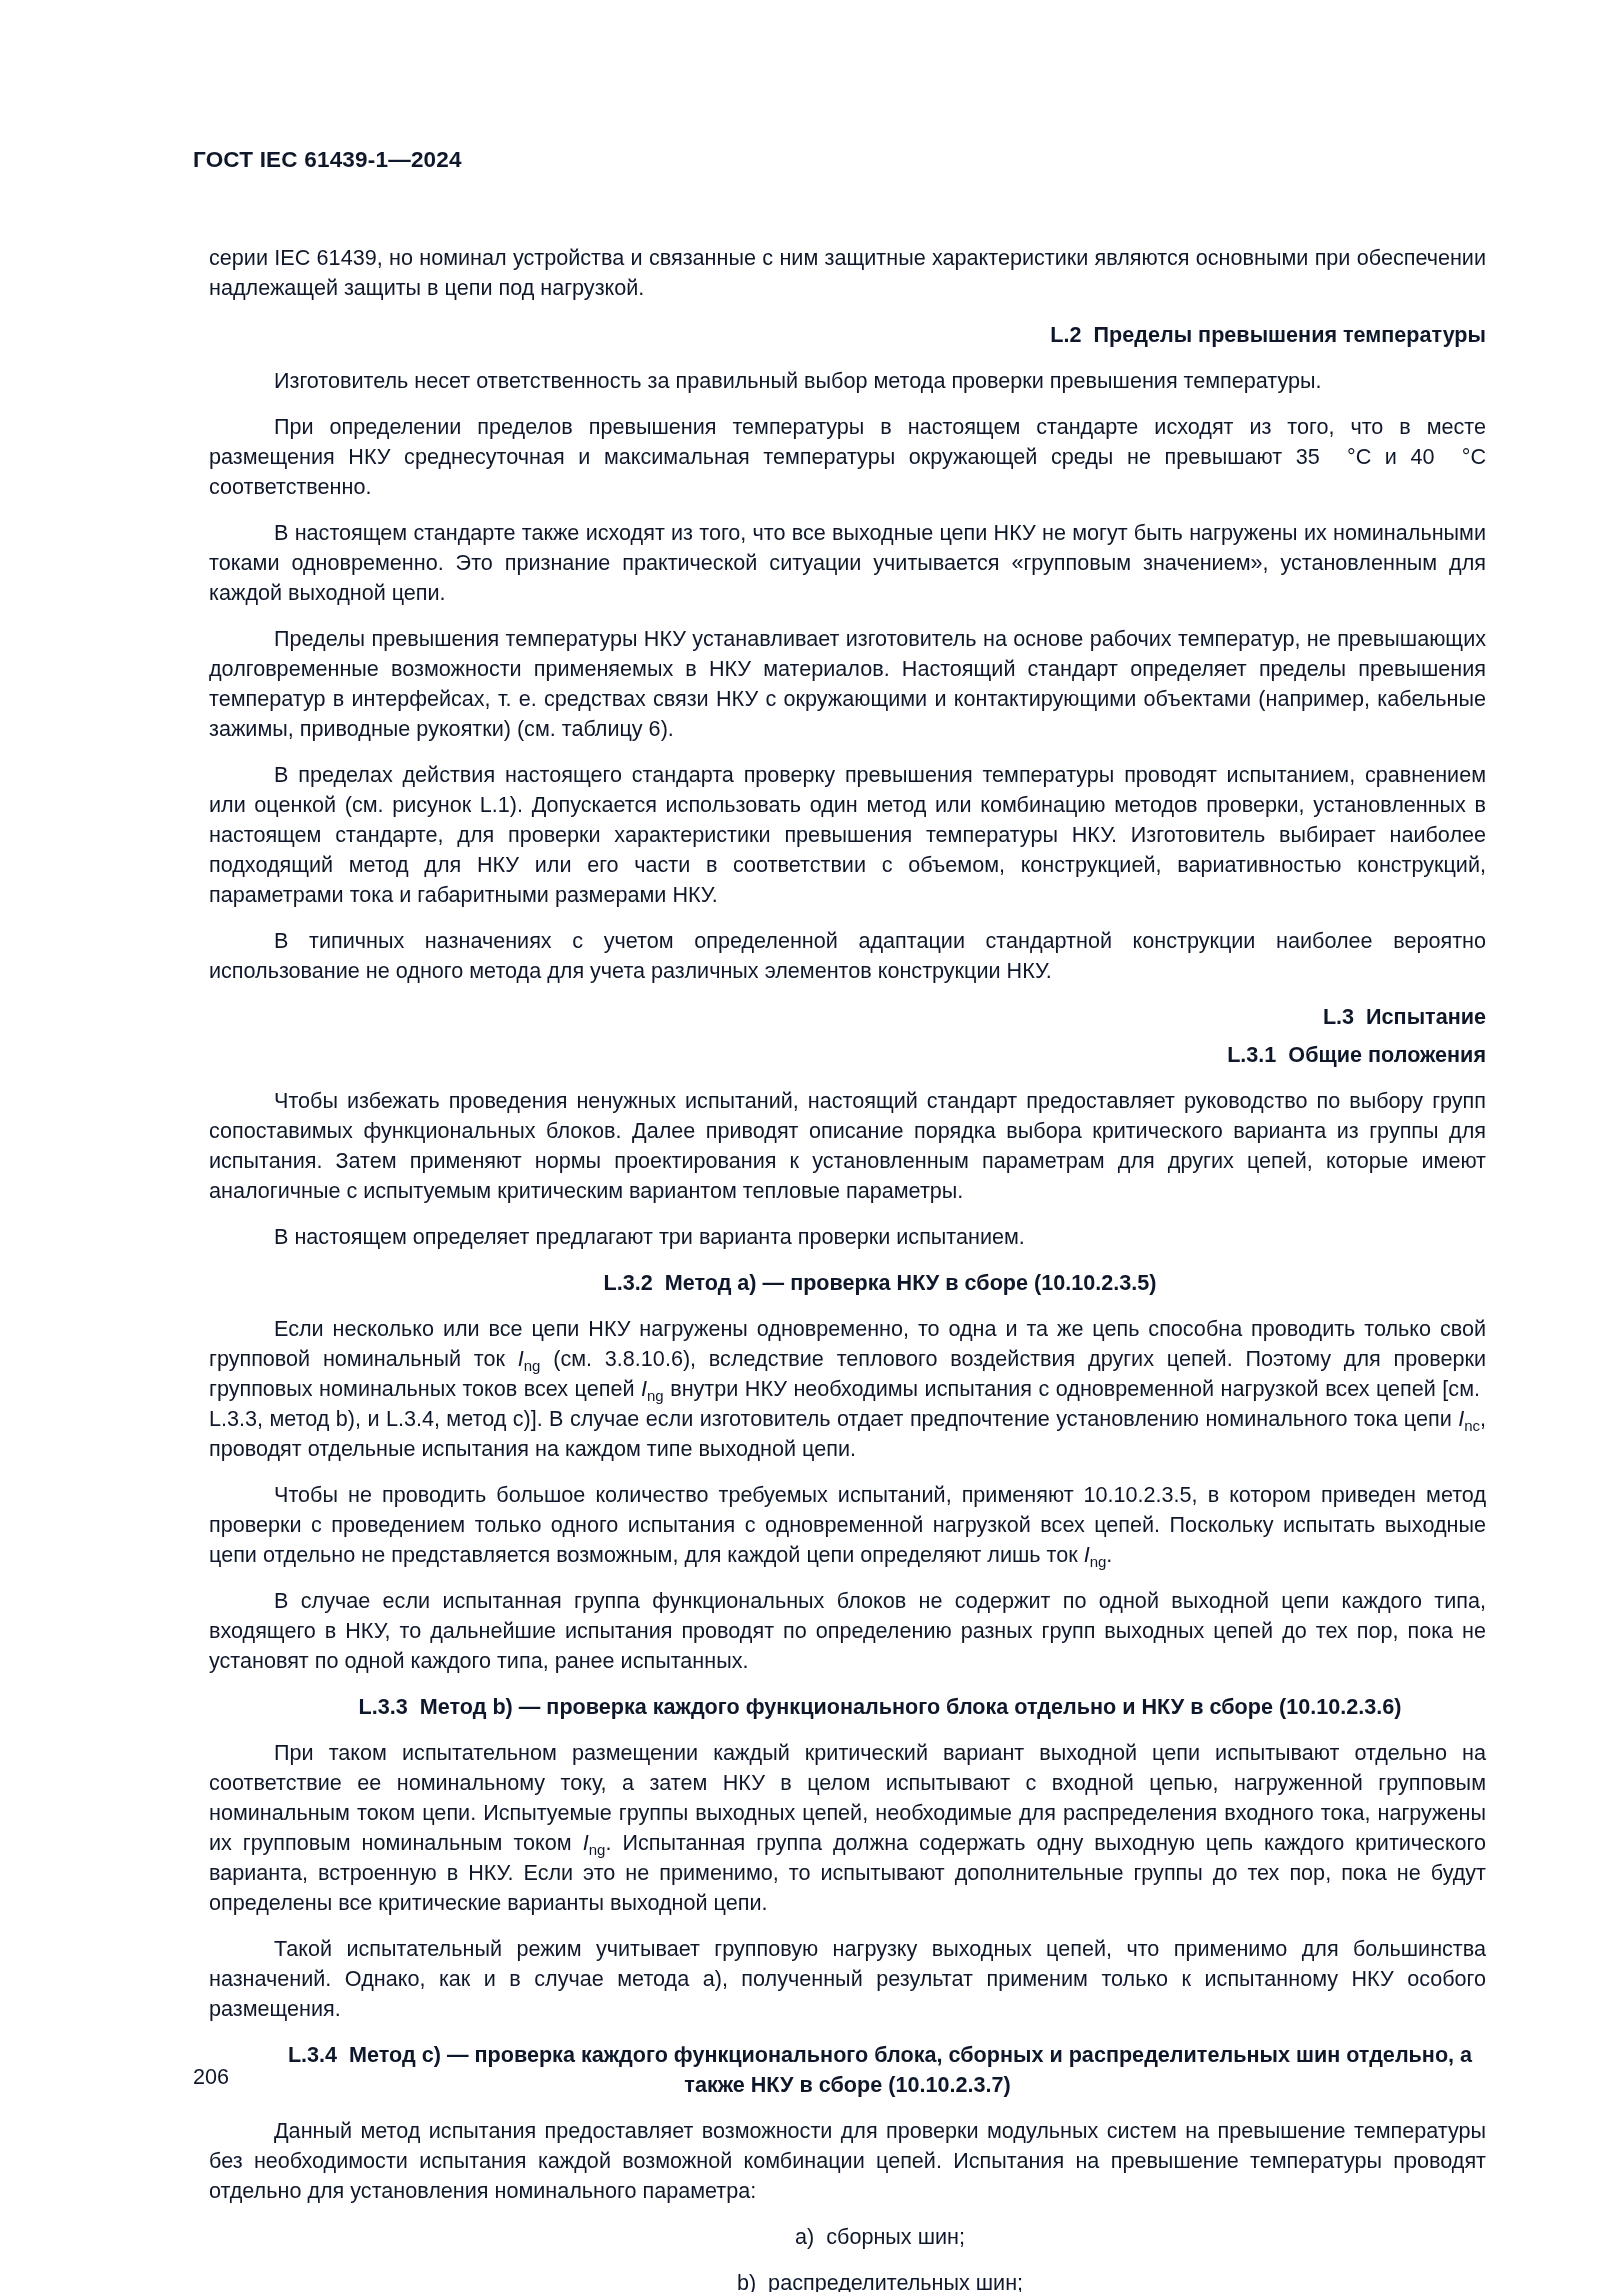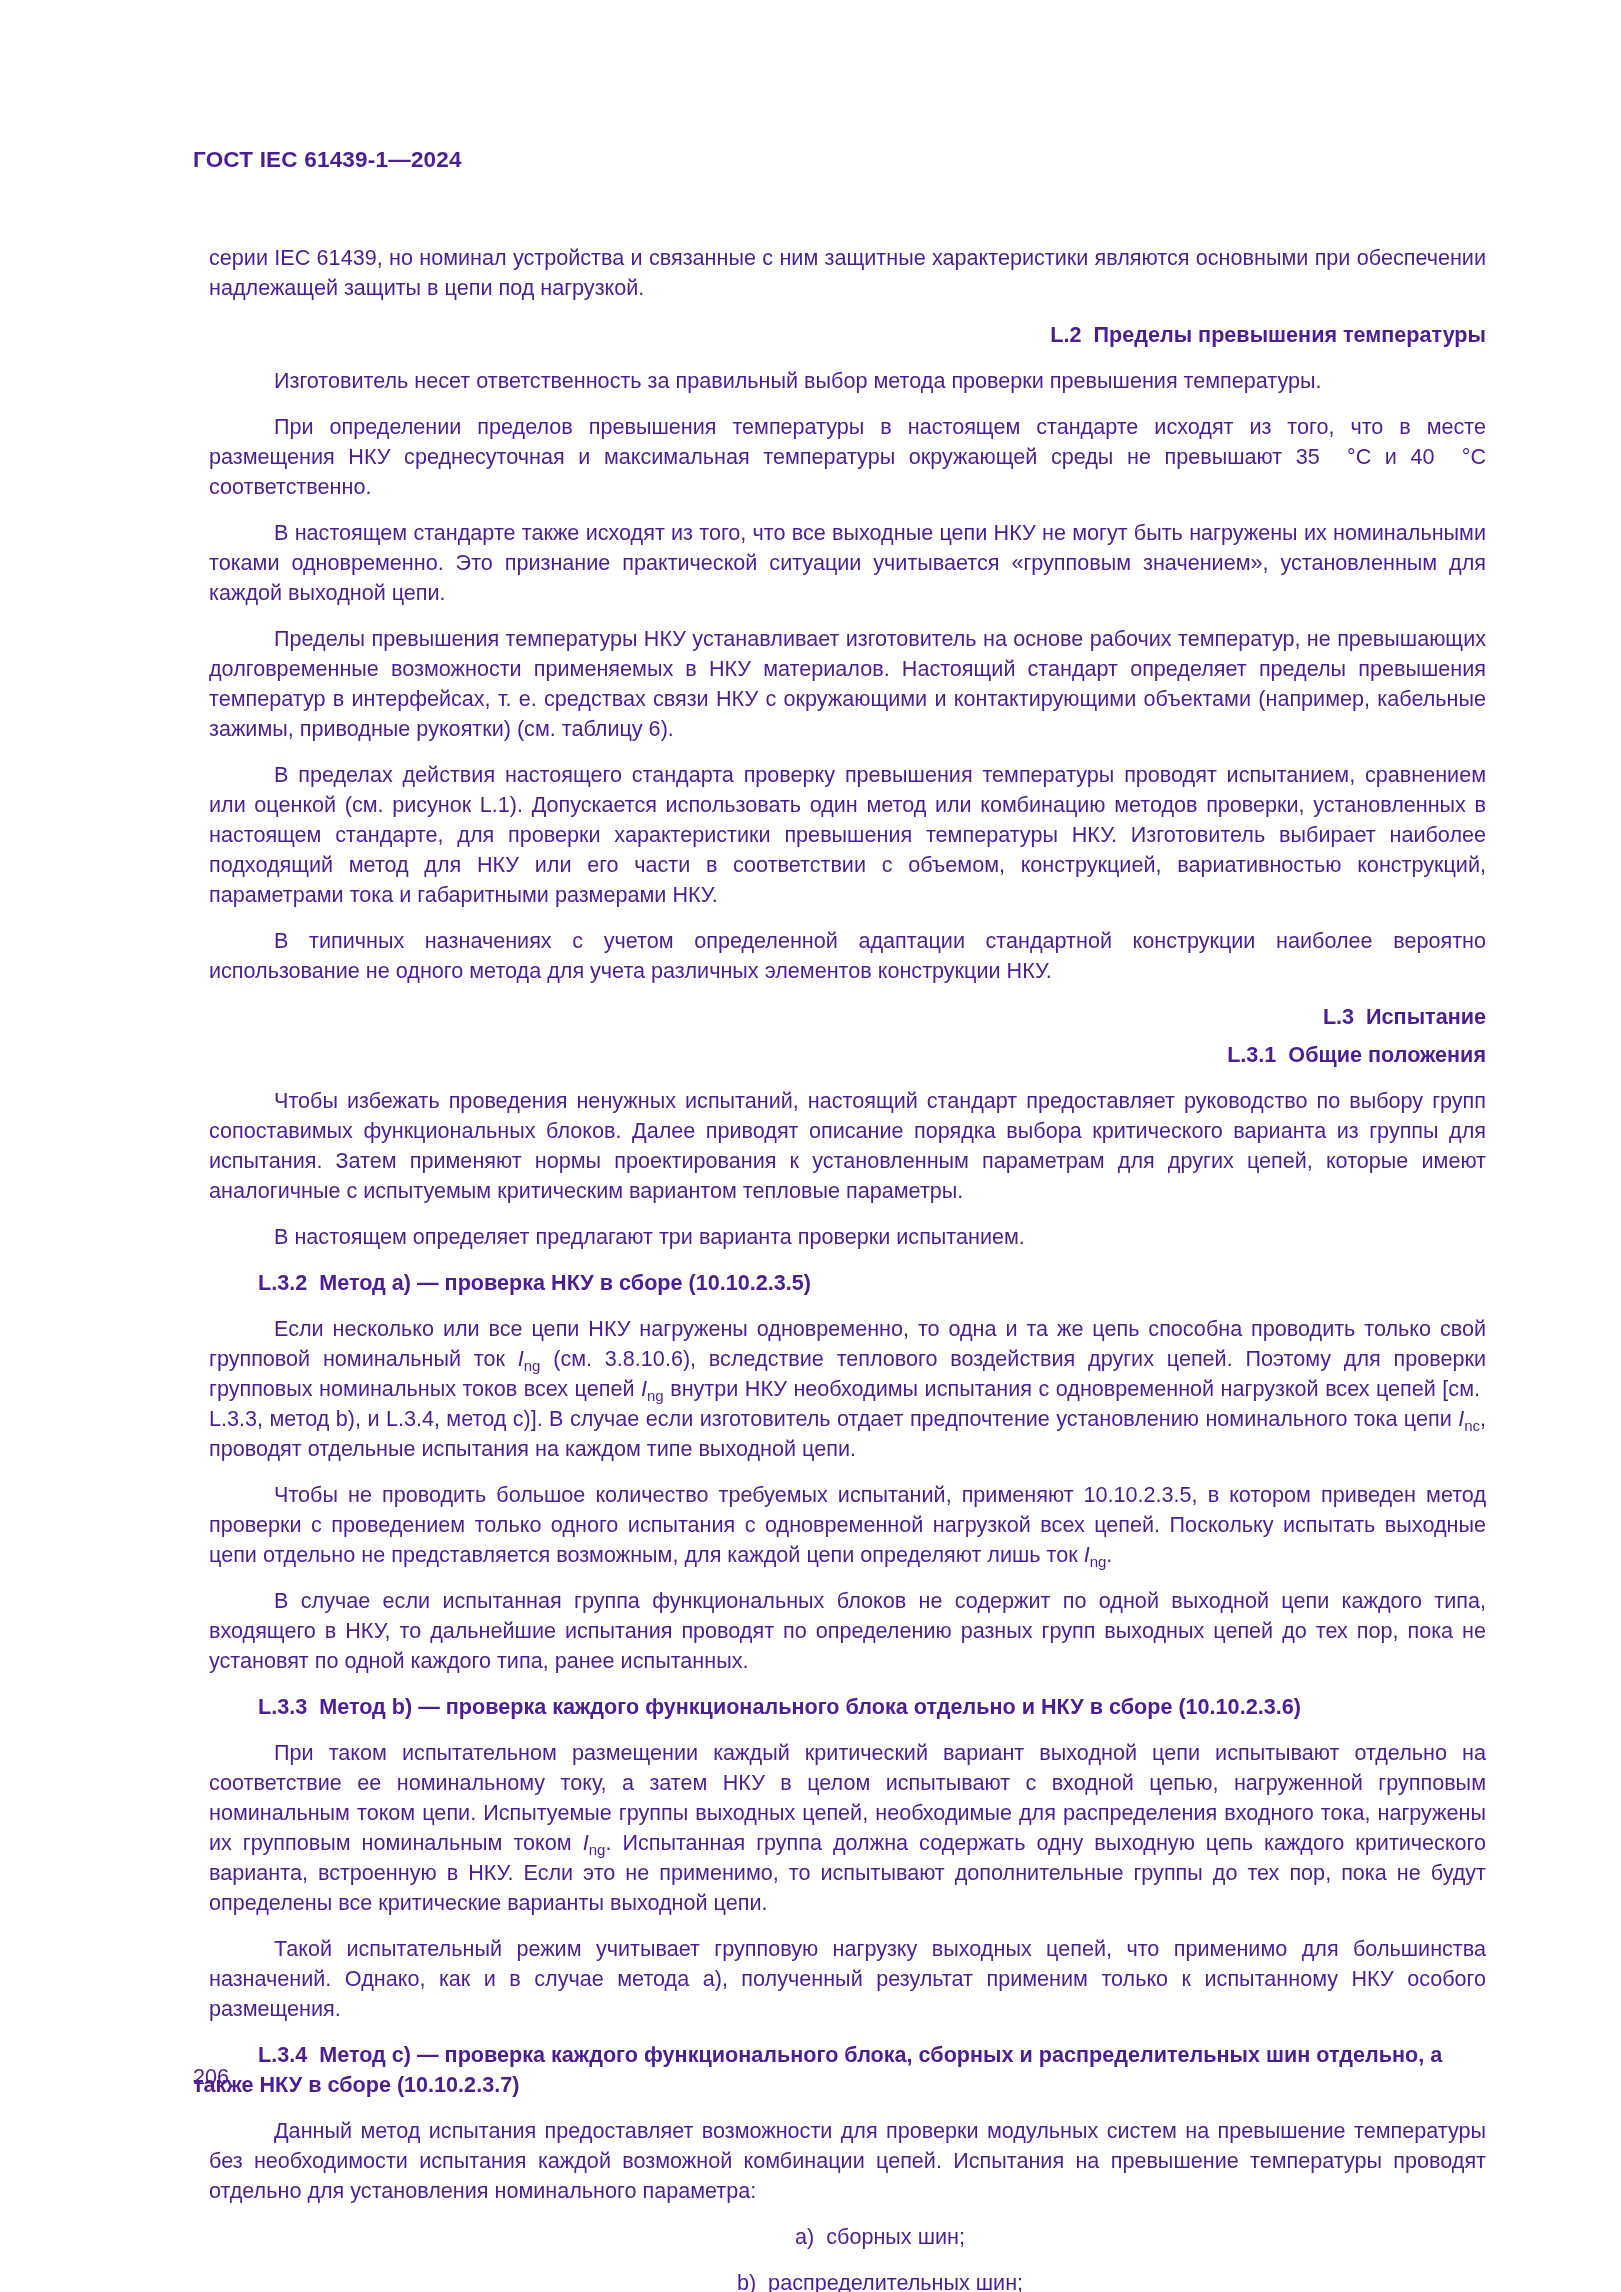--- a/index.html
+++ b/index.html
@@ -6,21 +6,21 @@
       margin: 0;
       padding: 0;
       background: #ffffff;
     }
     .page {
       position: relative;
       width: 1621px;
       height: 2293px;
       background: #ffffff;
       font-family: "Liberation Sans", sans-serif;
-      color: #4c1d95;
+      color: #0f172a;
       overflow: hidden;
     }
     .doc-header {
       position: absolute;
       left: 193px;
       top: 147px;
       font-size: 22.5px;
       font-weight: bold;
       letter-spacing: 0.2px;
     }
@@ -45,21 +45,21 @@
       font-weight: bold;
       text-align: right;
       margin-top: 16.7px;
       margin-bottom: 7.8px;
     }
     main.doc-body p.h-spaced + p.h-spaced {
       margin-top: 5.9px;
     }
     main.doc-body p.h-tight {
       font-weight: bold;
-      text-align: left;
+      text-align: center;
       margin: 0;
     }
     main.doc-body p.li {
       text-align: center;
     }
     main.doc-body sub {
       font-size: 15px;
       line-height: 0;
       vertical-align: -0.3em;
     }

